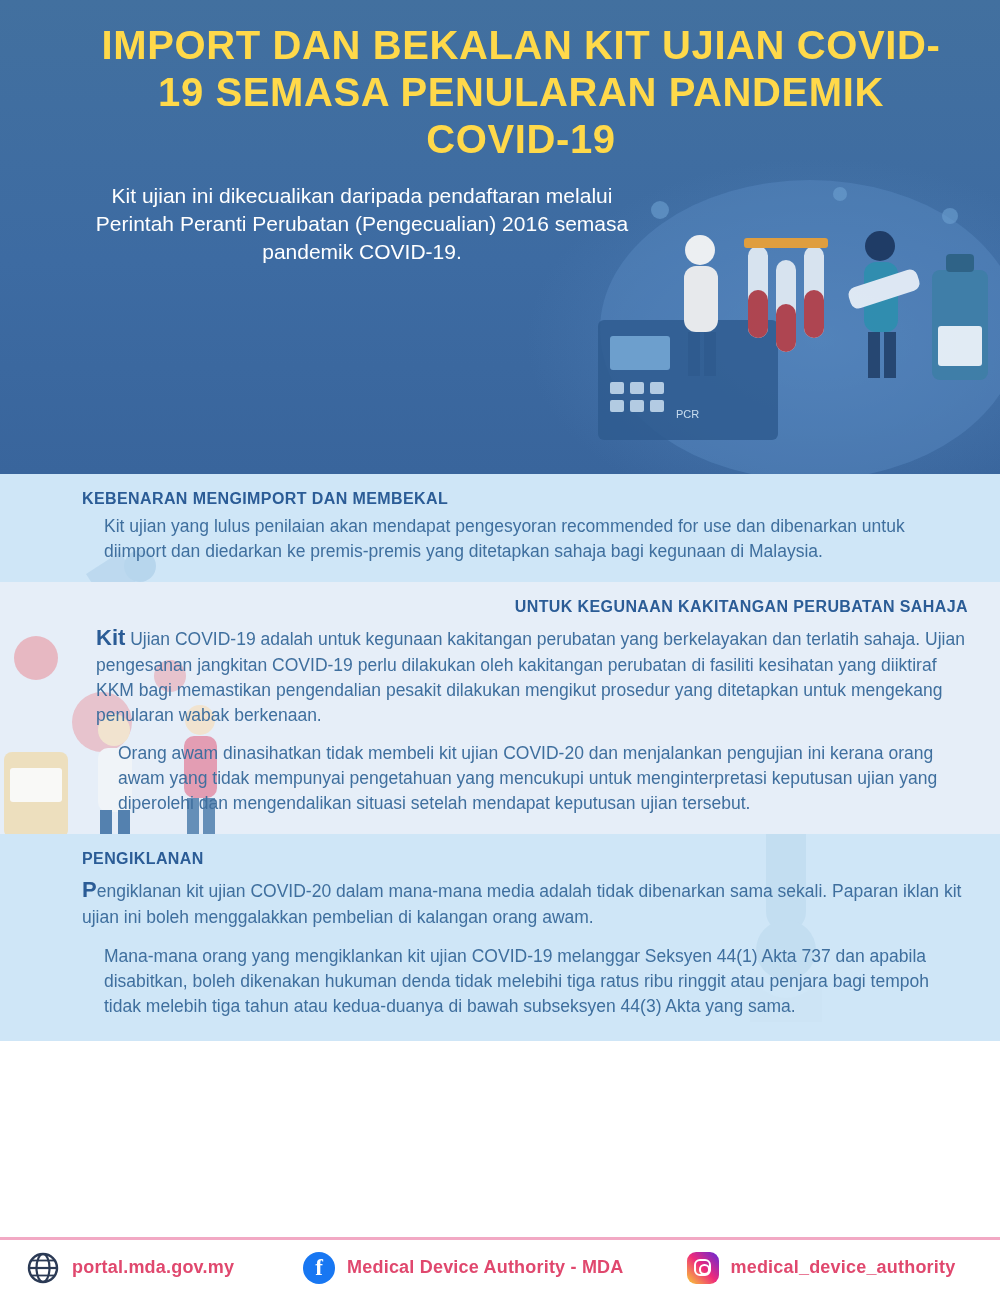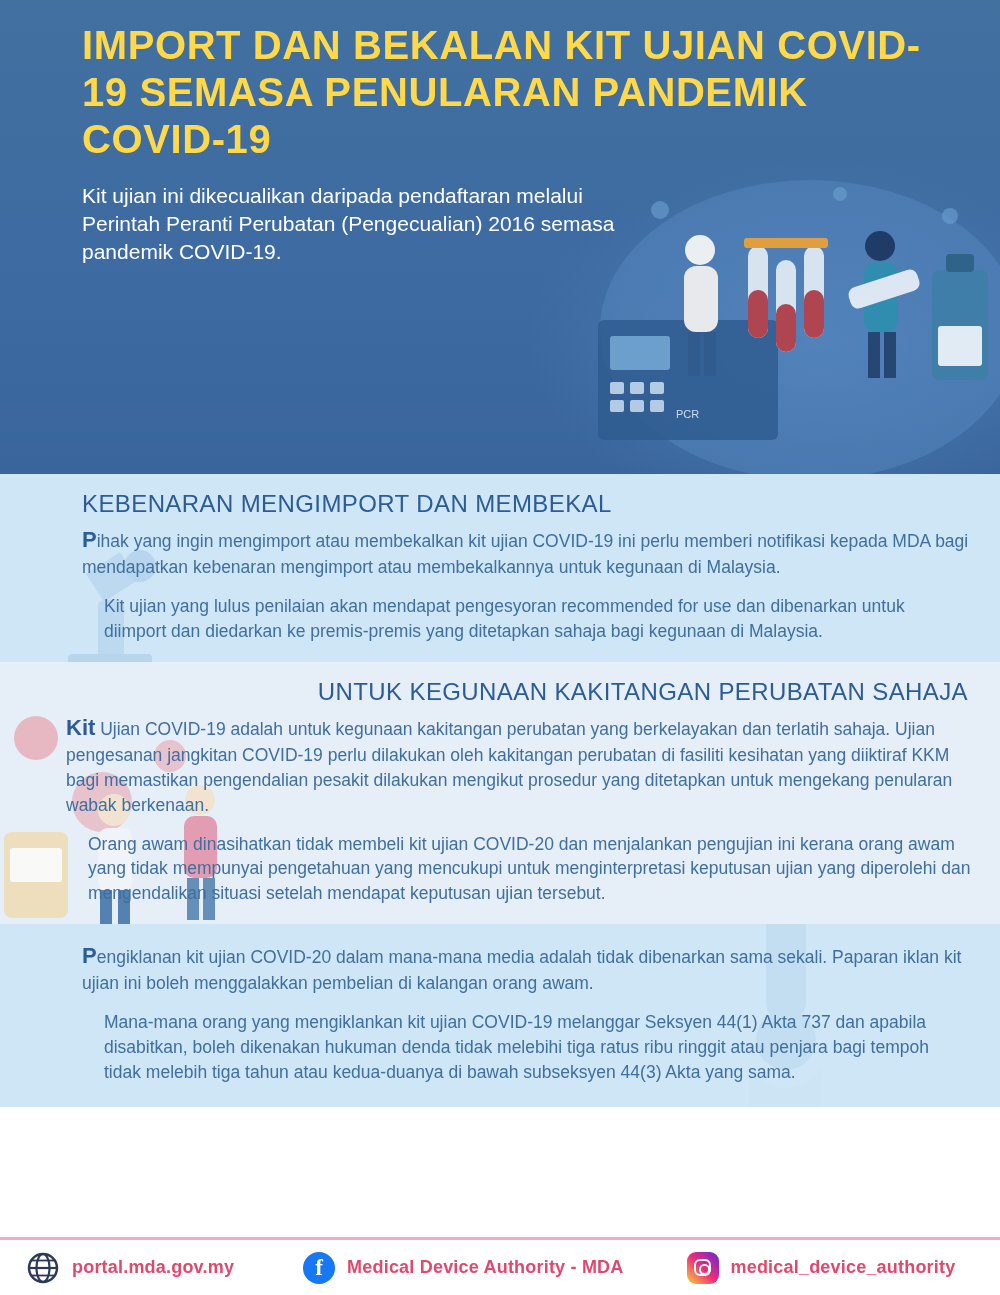--- a/index.html
+++ b/index.html
@@ -37,20 +37,21 @@
     position: absolute;
     right: 0;
     top: 150px;
     width: 420px;
     height: 324px;
     opacity: 0.95;
   }
   .hero-content {
     position: relative;
     padding: 22px 40px 0 82px;
+    text-align: center;
   }
   .hero-title {
     color: #ffd94a;
     font-weight: bold;
     font-size: 40px;
     line-height: 1.18;
     letter-spacing: 0.6px;
     text-transform: uppercase;
     margin: 0 0 18px 0;
     max-width: 880px;
@@ -64,26 +65,26 @@
     font-weight: 300;
   }
 
   
   .section {
     position: relative;
     padding: 16px 30px 18px 82px;
     overflow: hidden;
   }
   .sec-a { background: #cfe6f7; }
-  .sec-b { background: #e6eef8; padding-left: 66px; padding-right: 24px; }
+  .sec-b { background: #e6eef8; padding-left: 96px; padding-right: 24px; }
   .sec-c { background: #cfe6f7; padding-bottom: 22px;}
   .sec-head {
     color: #2b5c96;
-    font-weight: normal;
-    font-size: 24px;
+    font-weight: bold;
+    font-size: 16px;
     letter-spacing: 0.4px;
     margin: 0 0 6px 0;
     text-transform: uppercase;
     position: relative;
     z-index: 3;
   }
   .sec-head.right { text-align: right; padding-right: 8px; }
   .sec-para {
     color: #3f6f9e;
     font-size: 17.5px;
@@ -209,21 +210,20 @@
 
   <div class="section sec-a">
     <svg class="deco deco-micro" viewBox="0 0 230 190" aria-hidden="true">
       <path d="M60 160 h120 v14 H60z" fill="#b4d3ea"></path>
       <path d="M96 60 l34 -22 18 28 -34 22z" fill="#a8cbe6"></path>
       <rect x="108" y="86" width="26" height="60" rx="6" fill="#a8cbe6"></rect>
       <rect x="78" y="140" width="84" height="12" rx="4" fill="#9cc3e2"></rect>
       <circle cx="150" cy="52" r="16" fill="#9cc3e2"></circle>
     </svg>
     <h2 class="sec-head">KEBENARAN MENGIMPORT DAN MEMBEKAL</h2>
-    <p class="sec-para"><span class="cap">P</span><span>ihak yang ingin mengimport atau membekalkan kit ujian COVID-19 ini perlu memberi notifikasi kepada MDA bagi mendapatkan kebenaran mengimport atau membekalkannya untuk kegunaan di Malaysia.</span></p>
     <p class="sec-para">Kit ujian yang lulus penilaian akan mendapat pengesyoran recommended for use dan dibenarkan untuk diimport dan diedarkan ke premis-premis yang ditetapkan sahaja bagi kegunaan di Malaysia.</p>
   </div>
 
   <div class="section sec-b">
     <svg class="deco deco-people" viewBox="0 0 330 280" aria-hidden="true">
       <circle cx="42" cy="56" r="22" fill="#e89aa4" opacity="0.75"></circle>
       <circle cx="108" cy="120" r="30" fill="#e89aa4" opacity="0.6"></circle>
       <circle cx="176" cy="74" r="16" fill="#e89aa4" opacity="0.6"></circle>
       <rect x="10" y="150" width="64" height="86" rx="8" fill="#f0d9a8" opacity="0.85"></rect>
       <rect x="16" y="166" width="52" height="34" rx="3" fill="#ffffff" opacity="0.9"></rect>
@@ -241,20 +241,21 @@
     <p class="sec-para">Orang awam dinasihatkan tidak membeli kit ujian COVID-20 dan menjalankan pengujian ini kerana orang awam yang tidak mempunyai pengetahuan yang mencukupi untuk menginterpretasi keputusan ujian yang diperolehi dan mengendalikan situasi setelah mendapat keputusan ujian tersebut.</p>
   </div>
 
   <div class="section sec-c">
     <svg class="deco deco-thermo" viewBox="0 0 150 250" aria-hidden="true">
       <rect x="56" y="10" width="40" height="150" rx="20" fill="#bcd9ee"></rect>
       <circle cx="76" cy="178" r="30" fill="#bcd9ee"></circle>
       <text x="62" y="62" font-size="22" fill="#7fb0d6" font-family="Liberation Sans, sans-serif">37</text>
       <path d="M40 206 q36 40 72 0 l0 44 -72 0z" fill="#cbe2f2" opacity="0.7"></path>
     </svg>
+    <h2 class="sec-head">PENGIKLANAN</h2>
     <p class="sec-para"><span class="cap">P</span><span>engiklanan kit ujian COVID-20 dalam mana-mana media adalah tidak dibenarkan sama sekali. Paparan iklan kit ujian ini boleh menggalakkan pembelian di kalangan orang awam.</span></p>
     <p class="sec-para">Mana-mana orang yang mengiklankan kit ujian COVID-19 melanggar Seksyen 44(1) Akta 737 dan apabila disabitkan, boleh dikenakan hukuman denda tidak melebihi tiga ratus ribu ringgit atau penjara bagi tempoh tidak melebih tiga tahun atau kedua-duanya di bawah subseksyen 44(3) Akta yang sama.</p>
   </div>
 
   <div class="footer">
     <div class="f-item one">
       <svg class="f-icon" viewBox="0 0 34 34" aria-hidden="true">
         <circle cx="17" cy="17" r="14" fill="none" stroke="#2b3a55" stroke-width="2.4"></circle>
         <ellipse cx="17" cy="17" rx="6.5" ry="14" fill="none" stroke="#2b3a55" stroke-width="2.2"></ellipse>
         <line x1="3" y1="17" x2="31" y2="17" stroke="#2b3a55" stroke-width="2.2"></line>

